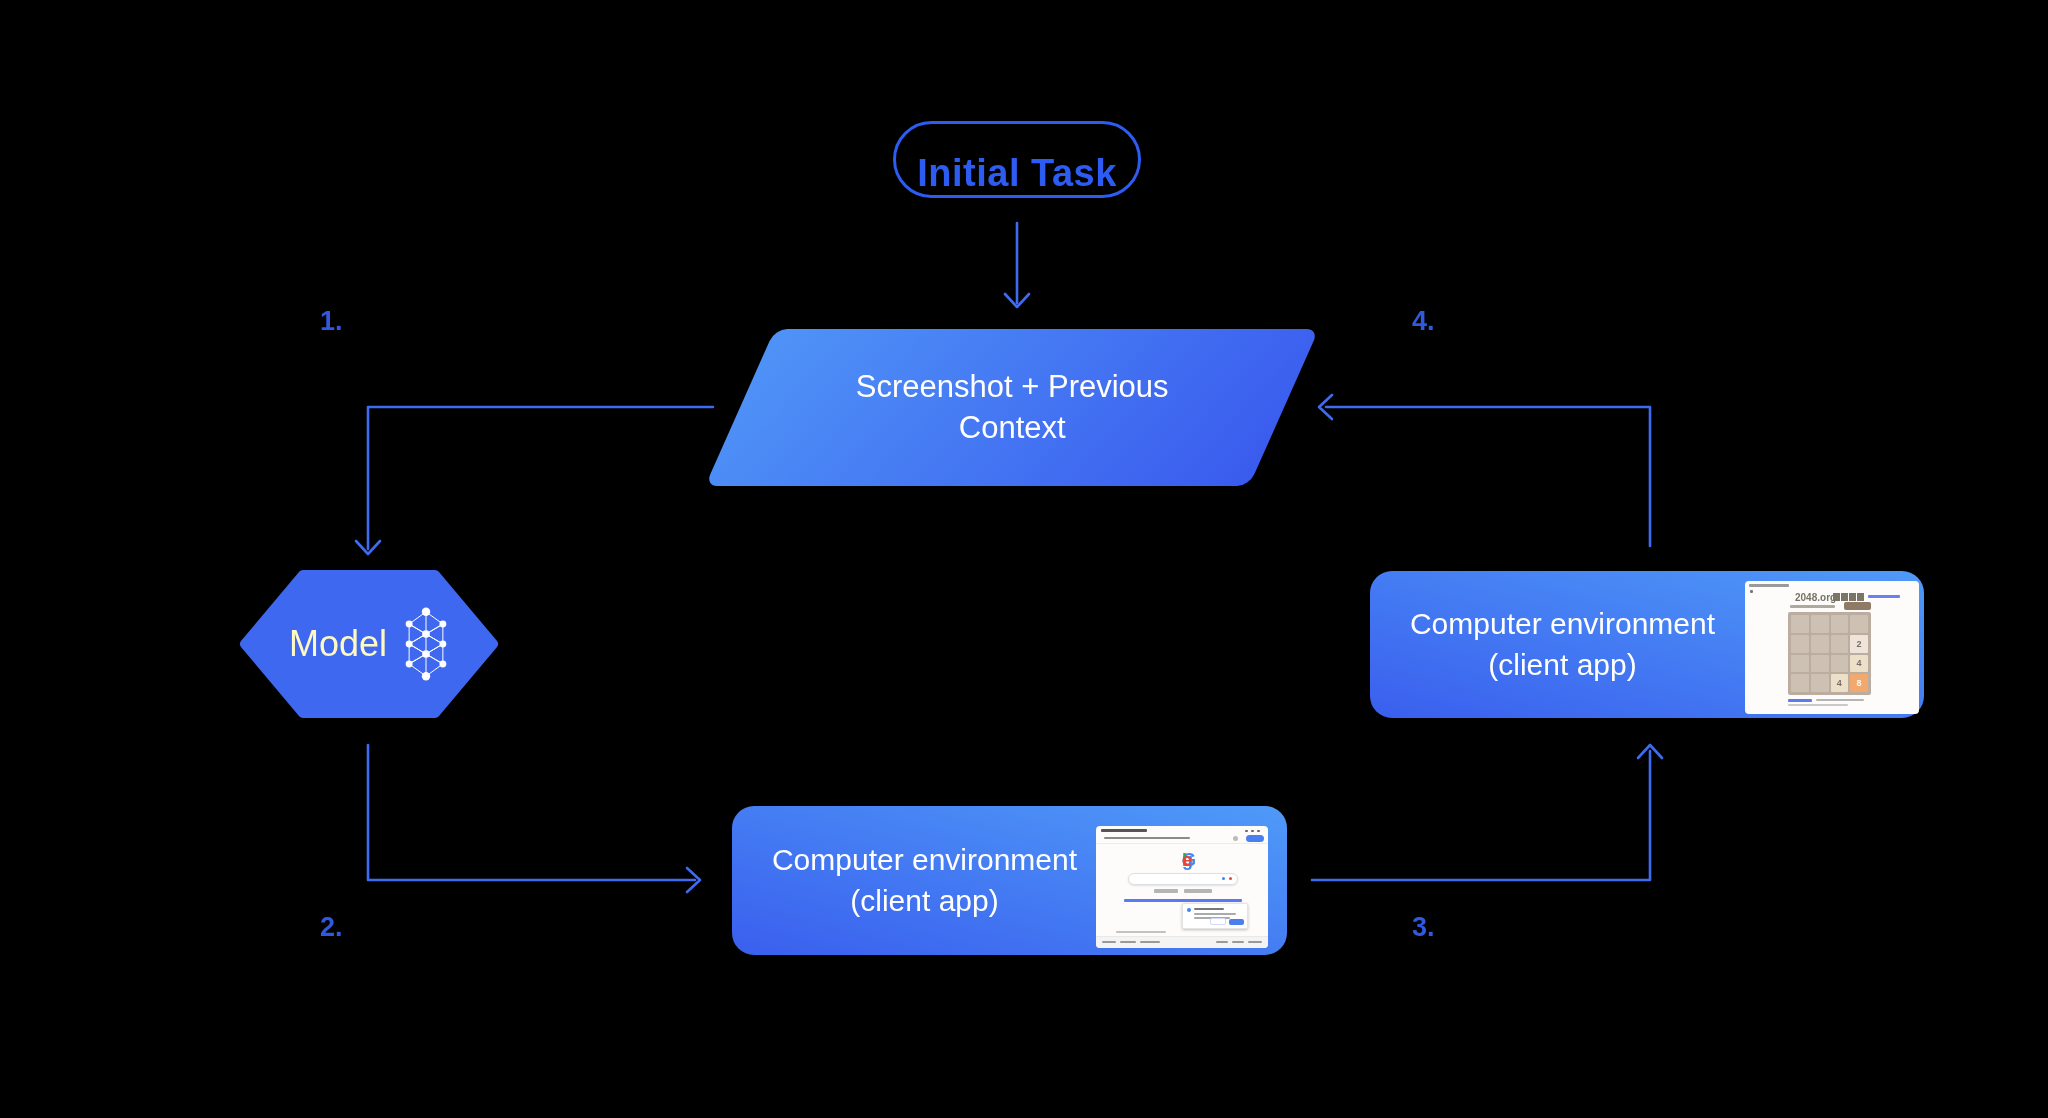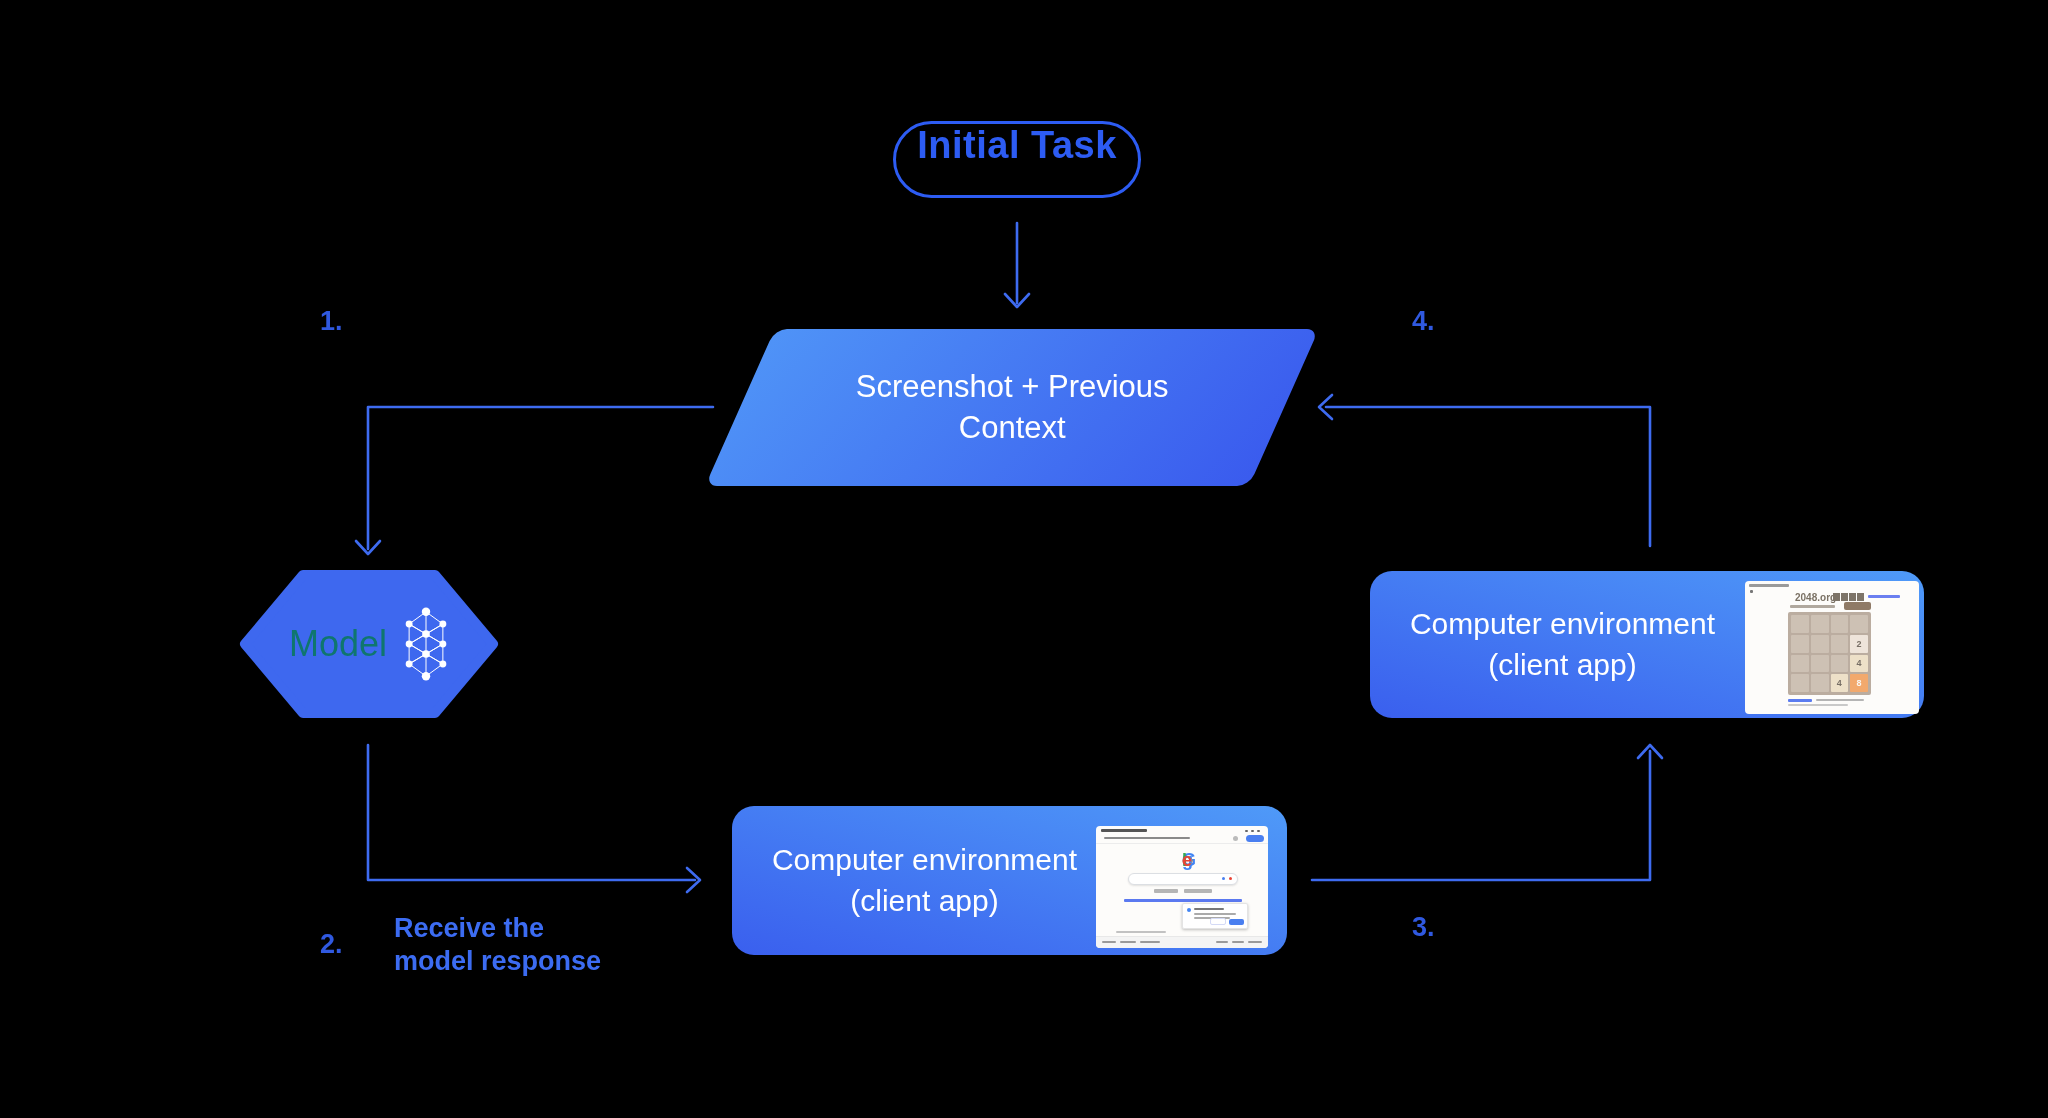--- a/index.html
+++ b/index.html
@@ -5,35 +5,35 @@
   html,body{margin:0;padding:0;background:#000;}
   .canvas{position:relative;width:2048px;height:1118px;background:#000;overflow:hidden;
           font-family:"Liberation Sans", sans-serif;}
   .arrows{position:absolute;left:0;top:0;width:2048px;height:1118px;}
   .arrows path, .arrows polyline{fill:none;stroke:var(--arrow,#3e6bf0);stroke-width:2.6;
           stroke-linecap:round;stroke-linejoin:round;}
   .pre{white-space:pre-line;}
 
   
   .pill{position:absolute;left:893px;top:121px;width:248px;height:77px;border:3px solid var(--pill,#2d5cf3);
-        border-radius:42px;display:flex;align-items:flex-start;justify-content:center;box-sizing:border-box;}
+        border-radius:42px;display:flex;align-items:flex-end;justify-content:center;box-sizing:border-box;}
   .pill span{color:var(--pill,#2d5cf3);font-size:38px;font-weight:700;letter-spacing:.5px;}
 
   
   .para{position:absolute;left:740px;top:329px;width:544px;height:157px;transform:skewX(-24deg);
         background:linear-gradient(115deg,var(--para_light,#4f93f7),var(--para_dark,#3a5bee));
         border-radius:12px;display:flex;align-items:center;justify-content:center;}
   .para .lbl{transform:skewX(24deg);color:#fff;font-size:31px;line-height:1.32;text-align:center;}
 
   
   .hex-wrap{position:absolute;left:239px;top:570px;width:260px;height:148px;}
   .hex-wrap svg.hex{position:absolute;left:0;top:0;}
   .hex-content{position:absolute;left:0;top:0;width:100%;height:100%;display:flex;align-items:center;
         justify-content:center;gap:16px;}
-  .hex-content .lbl{color:#0f766e;font-size:36px;}
+  .hex-content .lbl{color:#fef9c3;font-size:36px;}
 
   
   .envbox{position:absolute;border-radius:22px;
         background:linear-gradient(to top right,var(--box_dark,#3a5fee),var(--box_light,#4f9af8));}
   .envbox.right{left:1370px;top:571px;width:554px;height:147px;}
   .envbox.bottom{left:732px;top:806px;width:555px;height:149px;}
   .envbox .lbl{position:absolute;left:20px;top:0;width:345px;height:100%;display:flex;align-items:center;
         justify-content:center;color:#fff;font-size:30px;line-height:1.35;text-align:center;}
 
   
@@ -237,22 +237,20 @@
         </div>
       </div>
     </div>
   </div>
 
   <div class="step s1">
     <span class="step-num">1.</span>
   </div>
   <div class="step s2">
     <span class="step-num">2.</span>
-    <span class="step-text pre">Receive the
-model response</span>
   </div>
   <div class="step s3">
     <span class="step-num">3.</span>
   </div>
   <div class="step s4">
     <span class="step-num">4.</span>
   </div>
 
 </div>
 

